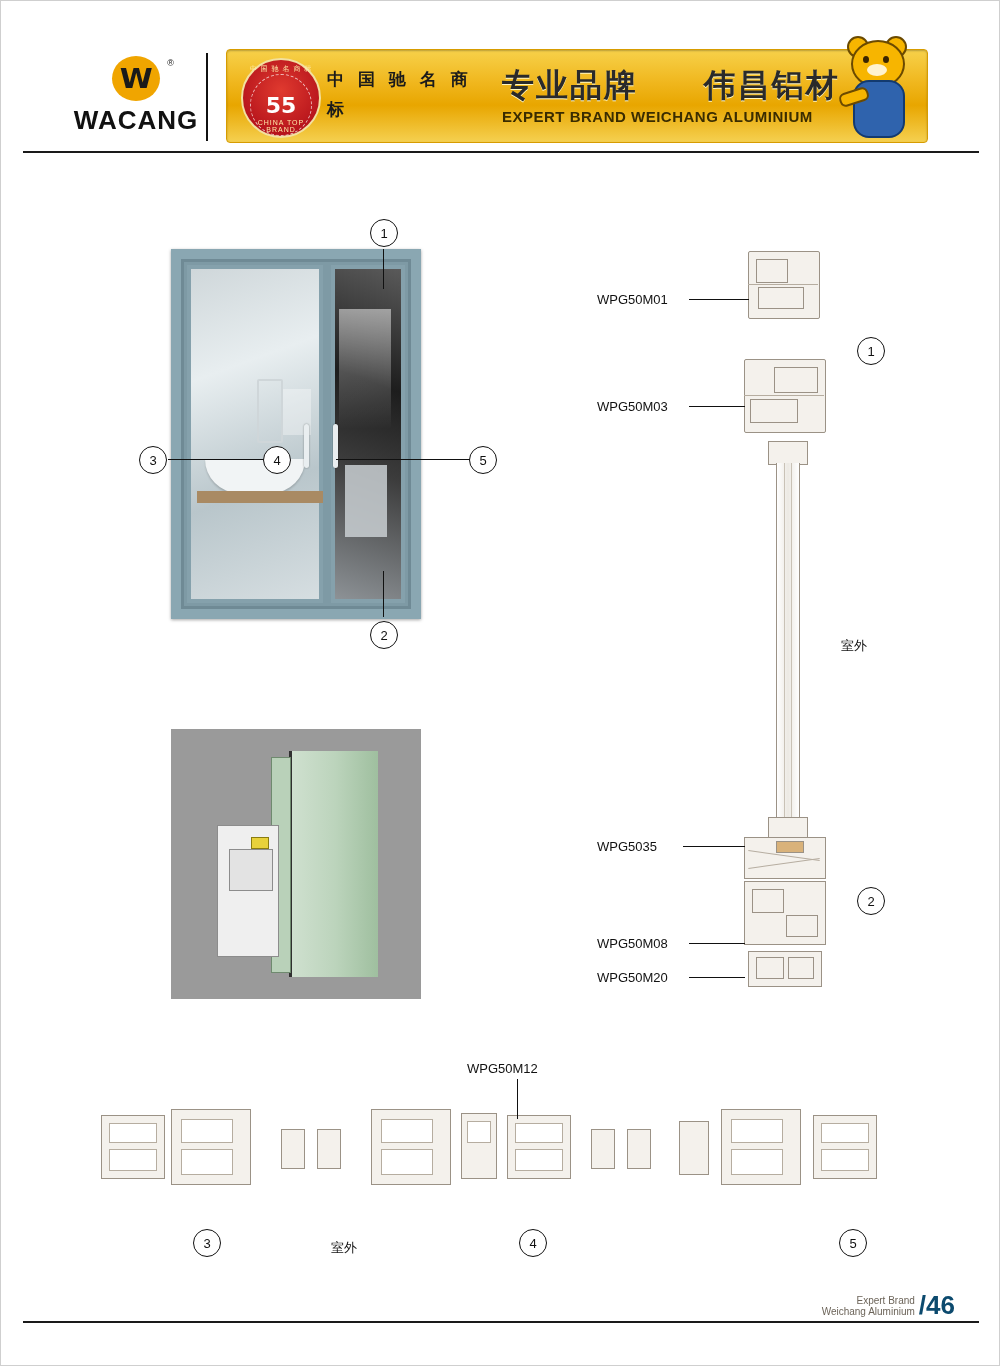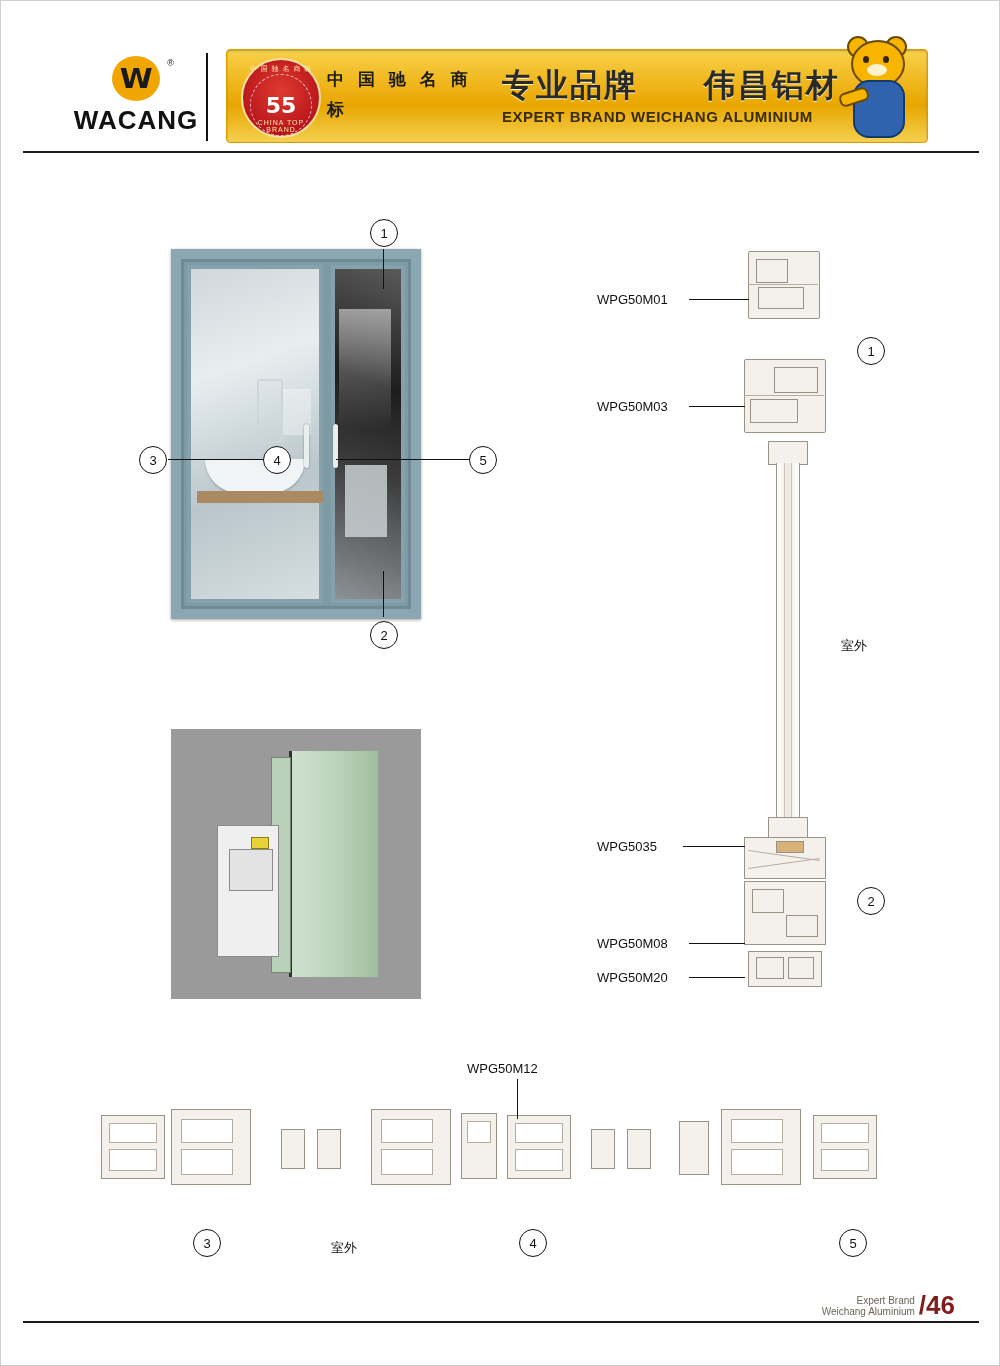--- a/index.html
+++ b/index.html
@@ -253,21 +253,21 @@
     position:absolute;left:22px;top:1320px;width:956px;height:2px;background:#1a1a1a;
   }
   .footer{
     position:absolute;right:44px;top:1292px;text-align:right;
     display:flex;align-items:flex-end;justify-content:flex-end;gap:4px;
   }
   .footer .f-en{
     font-size:10px;color:#6c6459;line-height:11px;
   }
   .footer .f-page{
-    font-size:26px;font-weight:bold;color:#7f1d1d;line-height:24px;
+    font-size:26px;font-weight:bold;color:#0c4a6e;line-height:24px;
   }
 </style>
 </head>
 <body>
 
 <div class="page">
 
   <div class="header">
 
     <div class="logo-box">

